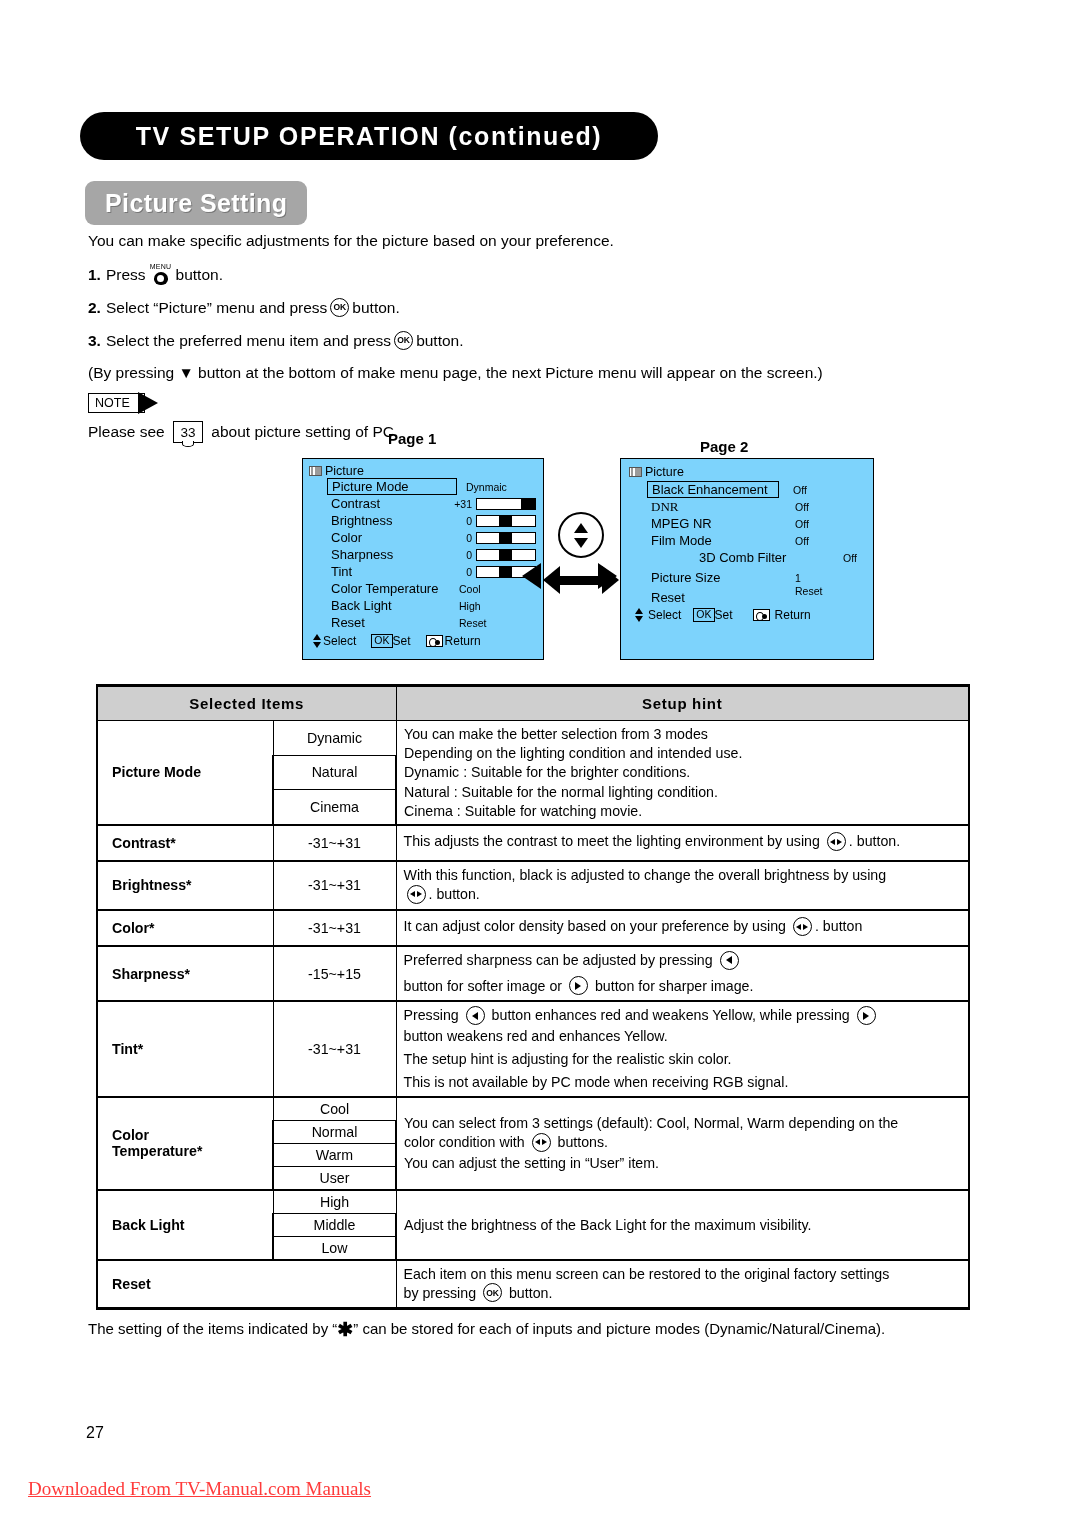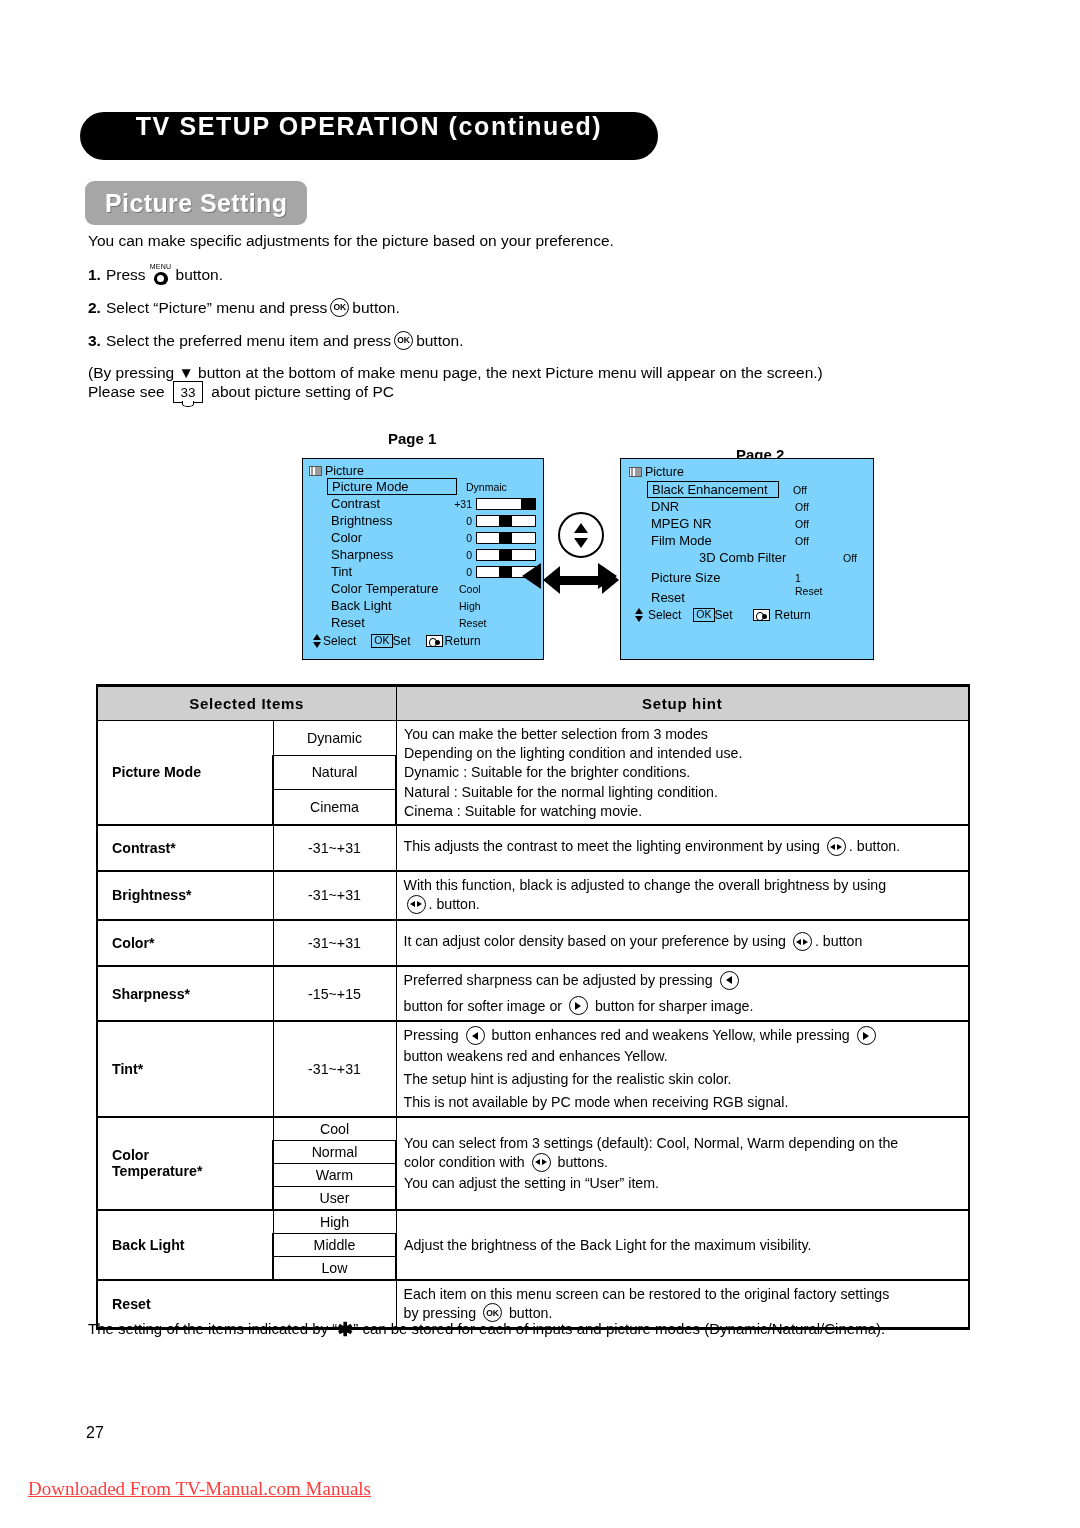--- a/index.html
+++ b/index.html
@@ -11,21 +11,21 @@
     color: #000;
     position: relative;
     overflow: hidden;
   }
 
   
   .page-header {
     position: absolute; left: 80px; top: 112px;
     width: 578px; height: 48px;
     background: #000; border-radius: 24px;
-    display: flex; align-items: flex-start; justify-content: center;
+    display: flex; align-items: center; justify-content: center;
   }
   .page-header .title {
     color: #fff; font-weight: bold; font-size: 25px;
     letter-spacing: 1.6px; white-space: nowrap;
   }
 
   .section-pill {
     position: absolute; left: 85px; top: 181px;
     height: 44px; padding: 0 20px;
     background: #a6a6a6; border-radius: 9px;
@@ -179,21 +179,21 @@
     background: #cfcfcf; font-weight: bold; font-size: 15px;
     letter-spacing: .7px; text-align: center; padding: 8px 4px;
     border-top: 3px solid #000;
   }
   .c-item { width: 176px; font-weight: bold; padding-left: 14px !important; }
   .c-val  { width: 123px; text-align: center; }
   .c-hint { }
   .hint-line { margin: 1px 0; line-height: 1.28; }
   .star { font-size: 14px; font-weight: bold; }
   td.grp { vertical-align: middle; }
-  .tall td { height: 46px; }
+  .tall td { height: 36px; }
   tr.sep > td { border-top: 2.2px solid #000; }
   table.spec tbody tr:last-child td { border-bottom: 3px solid #000; }
   table.spec tbody td:first-child { border-left: 2.6px solid #000; }
   table.spec tbody td:last-child  { border-right: 2.6px solid #000; }
   table.spec thead th:first-child { border-left: 2.6px solid #000; }
   table.spec thead th:last-child  { border-right: 2.6px solid #000; }
 
   
   .info-block { position: absolute; left: 88px; top: 1318px; width: 900px; }
   .info-head { display:flex; align-items:center; font-weight:bold; font-size:15px; margin-bottom:4px;}
@@ -241,33 +241,37 @@
 
   <div class="step">
     <span class="num">3.</span>
     <span>Select the preferred menu item and press</span>
     <span class="rk">OK</span>
     <span>button.</span>
   </div>
 
   <p class="note-line">(By pressing ▼ button at the bottom of make menu page, the next Picture menu will appear on the screen.)</p>
 
+  <div class="note-badge">
+    <span class="box">NOTE</span>
+    <span class="arrow"></span>
+  </div>
 
   <div class="note-line">
     <span>Please see</span>
     <span class="pageref">33</span>
     <span>about picture setting of PC</span>
   </div>
 </div>
 
 <div class="osd-area">
 
   <div class="osd-label" style="left:88px; top:0;">Page 1</div>
 
-  <div class="osd-label" style="left:400px; top:16px;margin-left:36px;">Page 2</div>
+  <div class="osd-label" style="left:400px; top:8px;">Page 2</div>
 
   <div class="osd-box" style="left:2px; top:28px; width:242px; height:202px; padding:5px 7px 4px 6px;">
     <div class="osd-title">
       <span class="osd-ico"></span>
       <span>Picture</span>
     </div>
 
     <div class="osd-row" style="margin-left:18px;">
       <span class="osd-name boxed" style="width:130px;">Picture Mode</span>
       <span class="osd-val" style="margin-left:9px;">Dynmaic</span>
@@ -357,21 +361,21 @@
       <span class="osd-ico"></span>
       <span>Picture</span>
     </div>
 
     <div class="osd-row" style="margin-left:18px; margin-top:2px;">
       <span class="osd-name boxed" style="width:132px;">Black Enhancement</span>
       <span class="osd-val" style="margin-left:14px;">Off</span>
     </div>
 
     <div class="osd-row" style="margin-left:22px;">
-      <span class="osd-name" style="width:132px;">DNR</span>
+      <span class="osd-name" style="width:132px;font-family:Liberation Serif, serif;">DNR</span>
       <span class="osd-val" style="margin-left:12px;">Off</span>
     </div>
 
     <div class="osd-row" style="margin-left:22px;">
       <span class="osd-name" style="width:132px;">MPEG NR</span>
       <span class="osd-val" style="margin-left:12px;">Off</span>
     </div>
 
     <div class="osd-row" style="margin-left:22px;">
       <span class="osd-name" style="width:132px;">Film Mode</span>

